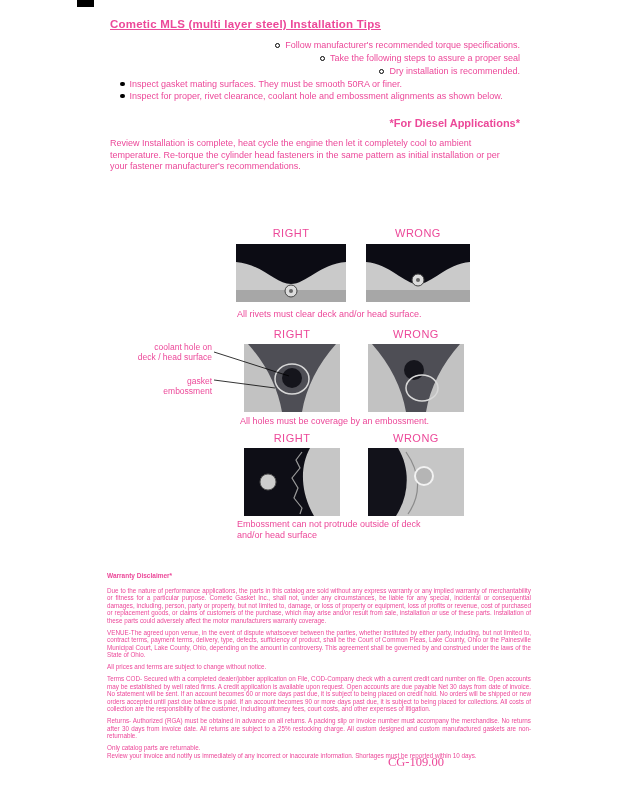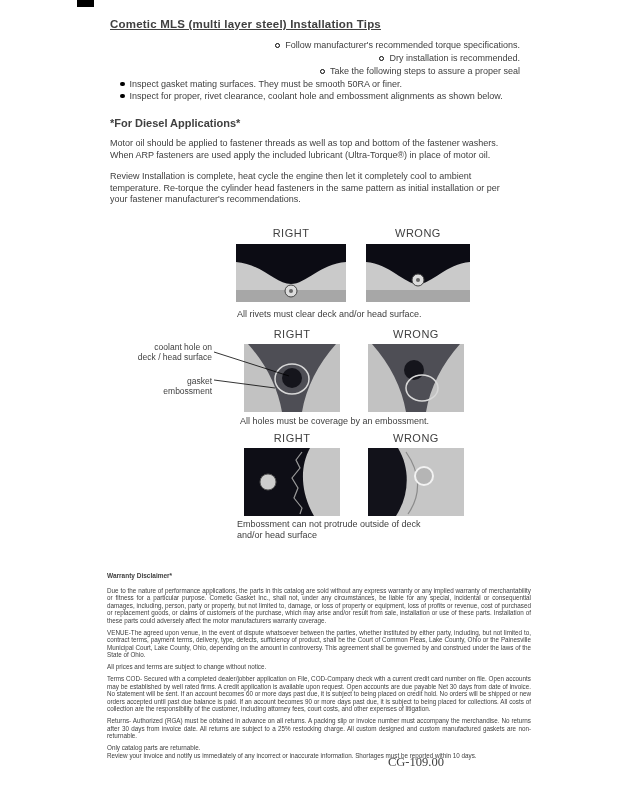--- a/index.html
+++ b/index.html
@@ -1,30 +1,30 @@
 <!DOCTYPE html>
 <html><head>
 <meta charset="utf-8">
 <style>
   * { margin:0; padding:0; box-sizing:border-box; }
   html,body { background:#ffffff; }
   .page {
     position:relative; width:618px; height:800px; background:#fff;
-    font-family:"Liberation Sans","DejaVu Sans",sans-serif; color:#404040;
+    font-family:"Liberation Sans","DejaVu Sans",sans-serif; color:#ec4899;
     overflow:hidden;
   }
   .reg-mark { position:absolute; left:77px; top:0; width:17px; height:7px; background:#000; }
 
   .content { position:absolute; left:110px; top:18px; width:410px; }
   .title { font-size:11.5px; font-weight:bold; text-decoration:underline; margin-bottom:9px; letter-spacing:.2px; }
   .bullet-line { display:flex; font-size:9px; line-height:13px; margin-left:-7px;justify-content:flex-end; }
   .bullet-icon { width:5px; height:5px; border:1px solid #000; border-radius:50%; margin:4px 5px 0 0; flex:none; background:#fff; }
   .sub-bullet-line { display:flex; font-size:9px; line-height:12px; margin-left:10px; }
   .sub-bullet-icon { width:4.5px; height:4.5px; background:#000; border-radius:50%; margin:3.5px 5px 0 0; flex:none; }
-  .heading { font-size:11px; font-weight:bold; margin:15px 0 9px; }
+  .heading { font-size:11px; font-weight:bold; margin:15px 0 9px;text-align:right; }
   .para { font-size:9px; line-height:11.5px; margin-bottom:10px; width:408px; }
   .note { font-size:9px; line-height:11.5px; margin-top:3px; }
 
   .diagrams { position:absolute; left:0; top:225px; width:618px; height:340px; }
   .diag-label { position:absolute; font-size:11px; letter-spacing:.5px; text-align:center; }
   .panel { position:absolute; }
   .panel svg { display:block; }
   .caption { position:absolute; font-size:9px; line-height:11px; }
   .annotation { position:absolute; font-size:8.5px; line-height:10px; text-align:right; }
   .leader-overlay { position:absolute; left:0; top:0; width:618px; height:340px; pointer-events:none; }
@@ -45,37 +45,36 @@
 
   <div class="content">
     <div class="title">Cometic MLS (multi layer steel) Installation Tips</div>
 
     <div class="bullet-line">
       <span class="bullet-icon"></span>
       <span>Follow manufacturer's recommended torque specifications.</span>
     </div>
     <div class="bullet-line">
       <span class="bullet-icon"></span>
-      <span>Dry installation is recommended.</span>
+      <span>Take the following steps to assure a proper seal</span>
     </div>
     <div class="bullet-line">
       <span class="bullet-icon"></span>
-      <span>Take the following steps to assure a proper seal</span>
+      <span>Dry installation is recommended.</span>
     </div>
     <div class="sub-bullet-line">
       <span class="sub-bullet-icon"></span>
       <span>Inspect gasket mating surfaces.  They must be smooth 50RA or finer.</span>
     </div>
     <div class="sub-bullet-line">
       <span class="sub-bullet-icon"></span>
       <span>Inspect for proper, rivet clearance, coolant hole and embossment alignments as shown below.</span>
     </div>
 
     <div class="heading">*For Diesel Applications*</div>
-    <div class="para">Motor oil should be applied to fastener threads as well as top and bottom of the fastener washers. When ARP fasteners are used apply the included lubricant (Ultra-Torque®) in place of motor oil.</div>
     <div class="para">Review Installation is complete, heat cycle the engine then let it completely cool to ambient temperature. Re-torque the cylinder head fasteners in the same pattern as initial installation or per your fastener manufacturer's recommendations.</div>
   </div>
 
   <div class="diagrams">
 
     <div class="diag-label" style="left:236px; top:2px; width:110px;">RIGHT</div>
     <div class="diag-label" style="left:366px; top:2px; width:104px;">WRONG</div>
 
     <div class="panel" style="left:236px; top:19px;">
       <svg width="110" height="58" viewBox="0 0 110 58">

